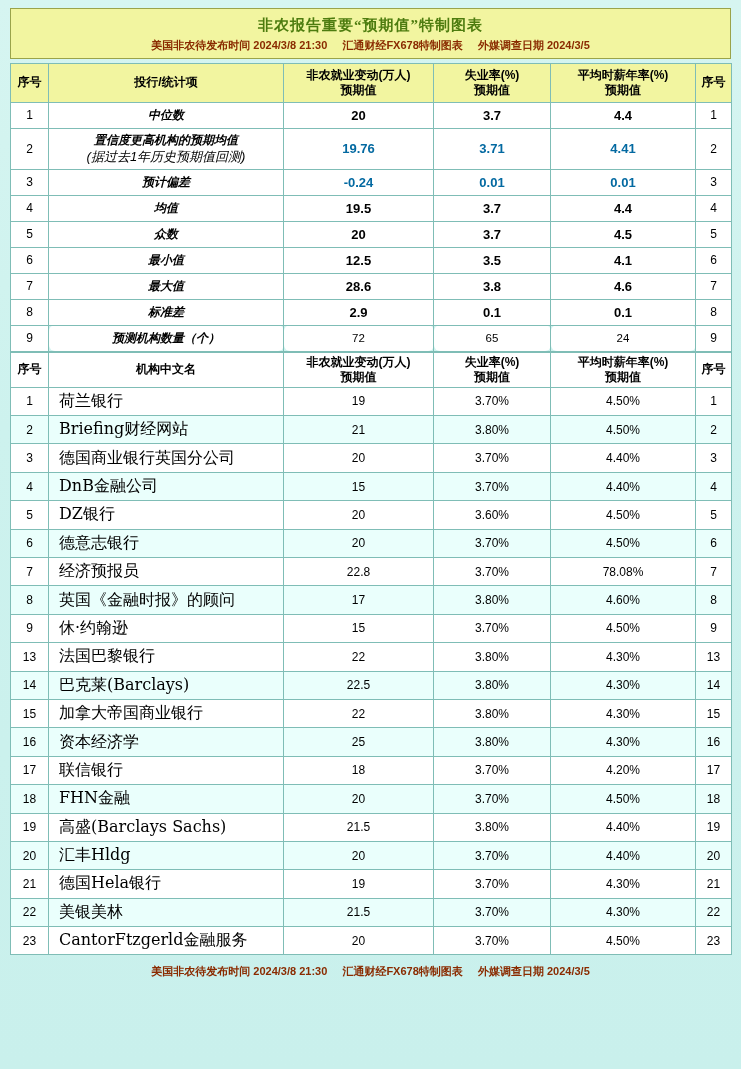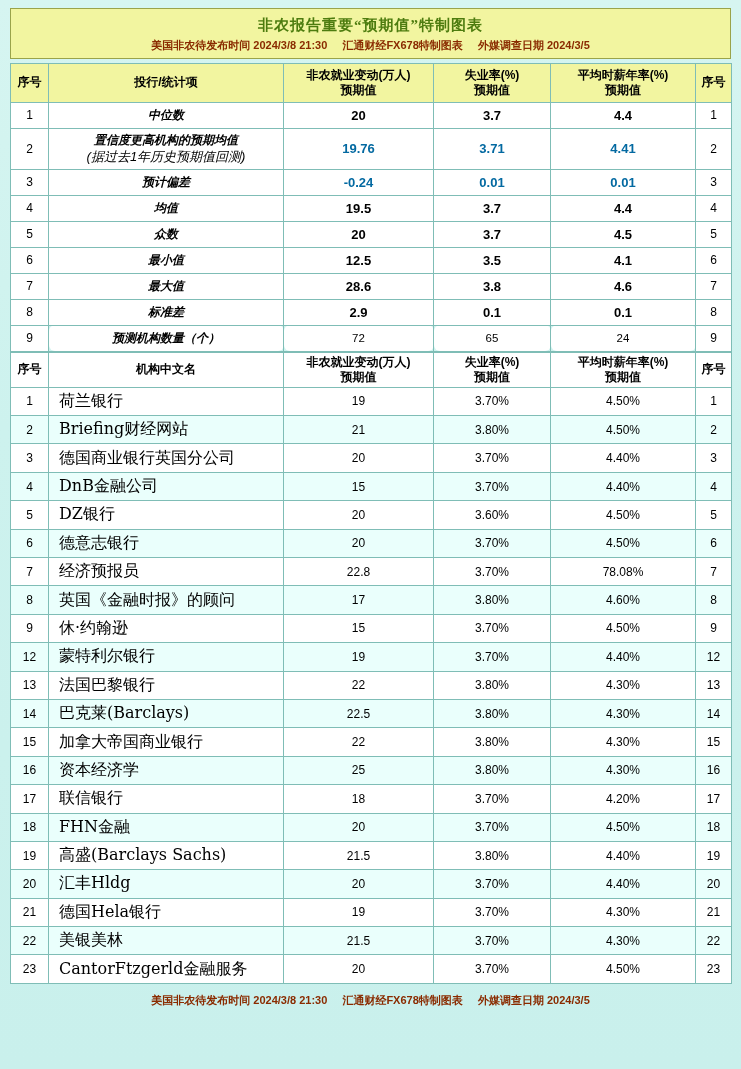--- a/index.html
+++ b/index.html
@@ -321,28 +321,20 @@
           <td class="idx">8</td>
         </tr>
         <tr>
           <td class="idx">9</td>
           <td class="name">休·约翰逊</td>
           <td>15</td>
           <td>3.70%</td>
           <td>4.50%</td>
           <td class="idx">9</td>
         </tr>
-        <tr class="alt">
-          <td class="idx">12</td>
-          <td class="name">蒙特利尔银行</td>
-          <td>19</td>
-          <td>3.70%</td>
-          <td>4.40%</td>
-          <td class="idx">12</td>
-        </tr>
         <tr>
           <td class="idx">13</td>
           <td class="name">法国巴黎银行</td>
           <td>22</td>
           <td>3.80%</td>
           <td>4.30%</td>
           <td class="idx">13</td>
         </tr>
         <tr class="alt">
           <td class="idx">14</td>

